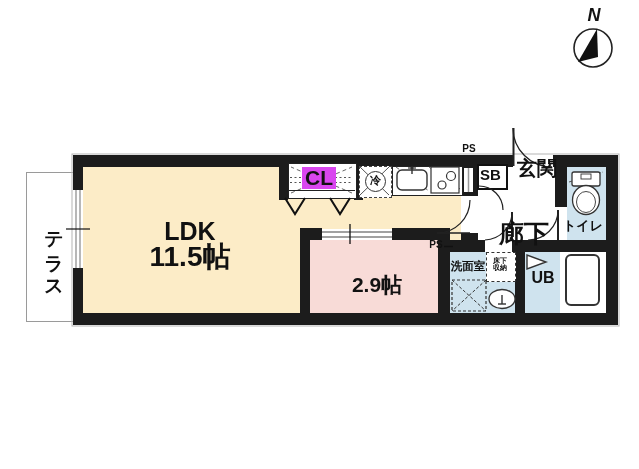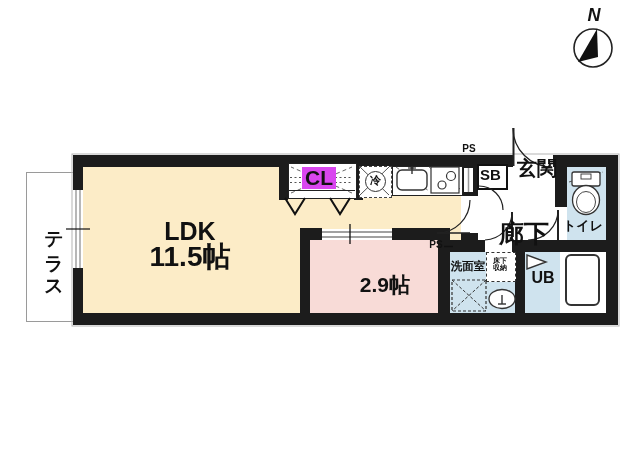--- a/index.html
+++ b/index.html
@@ -159,21 +159,21 @@
       <circle cx="593" cy="48" r="19" fill="#fff" stroke="#222" stroke-width="1.6"></circle>
       <polygon points="597,29 578,62 598,57" fill="#111"></polygon>
     </g>
   </svg>
 
   <div class="lbl" style="left:36px;top:208px;width:28px;height:95px;font-size:19px;writing-mode:vertical-rl;letter-spacing:3px;">テラス</div>
 
   <div class="lbl" style="left:150px;top:218px;width:80px;font-size:25px;">LDK</div>
   <div class="lbl" style="left:146px;top:242px;width:88px;font-size:28px;">11.5帖</div>
 
-  <div class="lbl" style="left:344px;top:274px;width:66px;font-size:21px;text-align:right;">2.9帖</div>
+  <div class="lbl" style="left:344px;top:274px;width:66px;font-size:21px;">2.9帖</div>
 
   <div class="lbl" style="left:302px;top:167px;width:34px;font-size:21px;background:#d946ef;">CL</div>
 
   <div class="lbl" style="left:365px;top:171px;width:19px;height:19px;font-size:11px;line-height:17px;border:1px solid #333;border-radius:50%;background:#fff;">冷</div>
 
   <div class="lbl" style="left:477px;top:167px;width:27px;font-size:15px;">SB</div>
 
   <div class="lbl" style="left:511px;top:158px;width:52px;font-size:20px;">玄関</div>
   <div class="lbl" style="left:499px;top:212px;width:44px;font-size:25px;margin-top:8px;">廊下</div>
   <div class="lbl" style="left:560px;top:219px;width:46px;font-size:13px;">トイレ</div>

